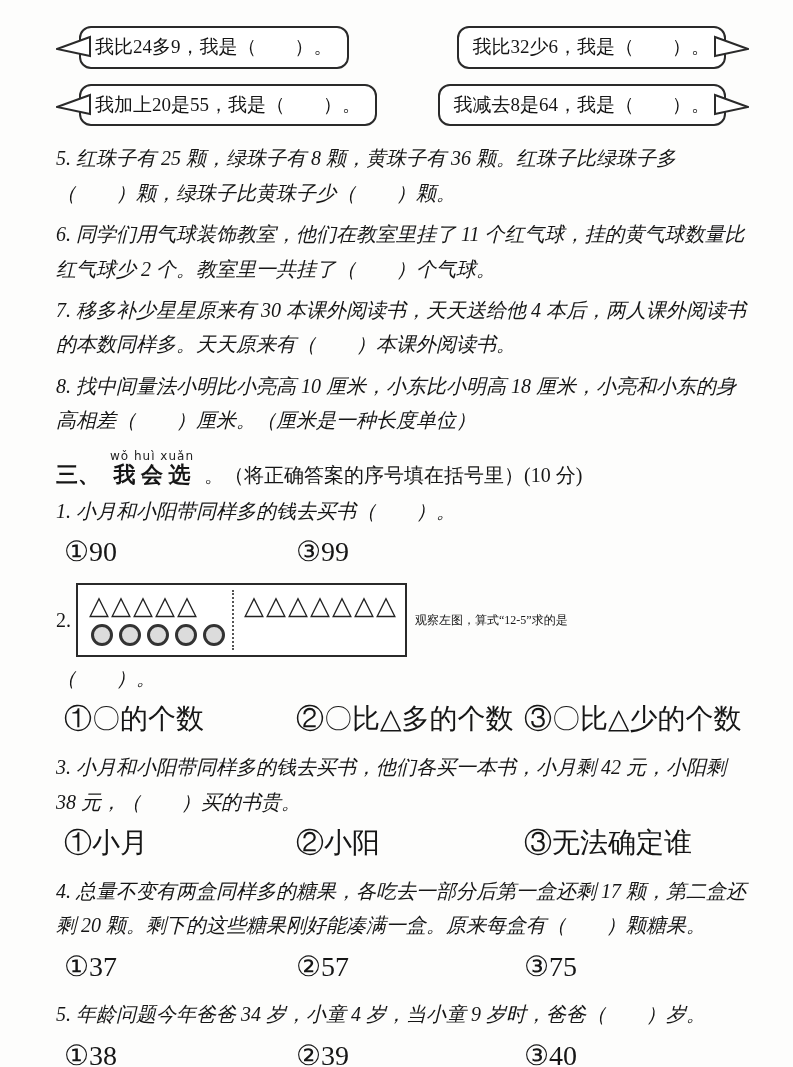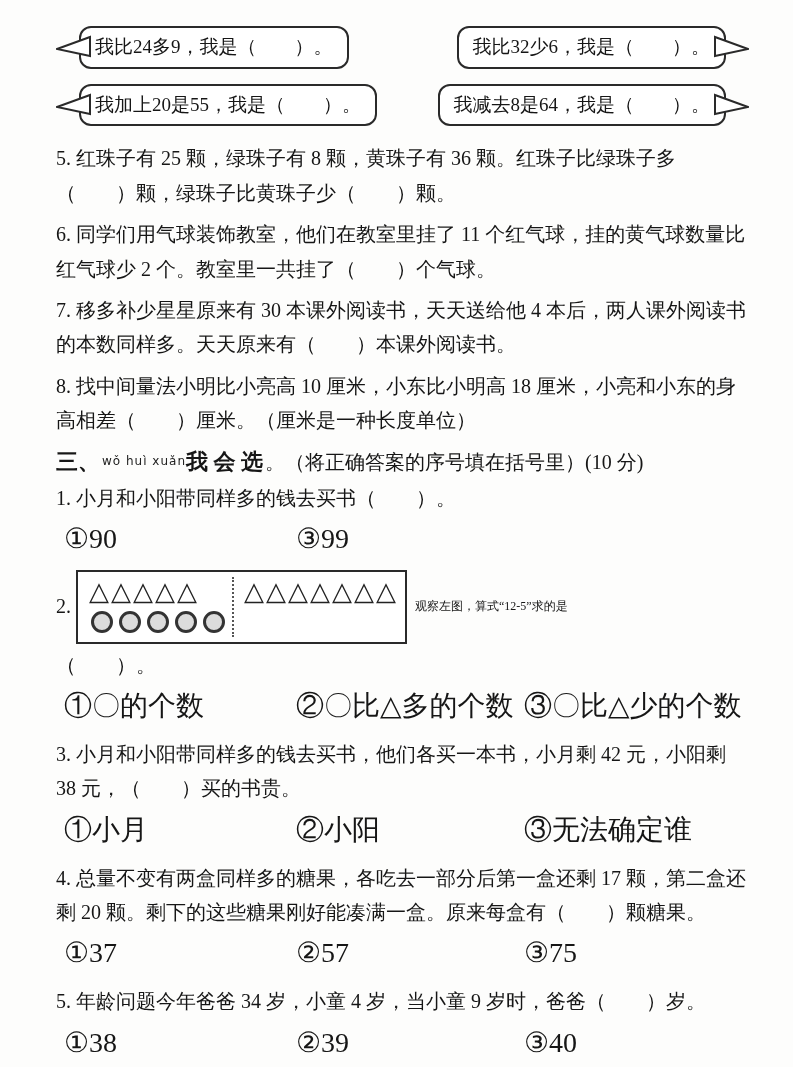--- a/index.html
+++ b/index.html
@@ -17,27 +17,27 @@
   .bubble {
     border:2px solid #2a2a2a; border-radius:12px; background:#fff;
     padding:7px 14px; font-size:19px; line-height:1.3; white-space:nowrap;
     position:relative; z-index:1;
   }
   .tail { position:relative; z-index:2; flex:none; }
   .tail-left  { margin-right:-13px; }
   .tail-right { margin-left:-13px; }
 
   
-  .q { font-size:20px; line-height:1.72; margin:7px 0; }
+  .q { font-size:20px; line-height:1.72; margin:7px 0;font-style:italic; }
   .qnum { margin-right:5px; }
 
   
   .sec-head { display:flex; align-items:flex-end; margin:12px 0 2px 0; }
   .sec-bold { font-weight:bold; font-size:22px; line-height:1.1; }
-  .ruby-box { display:inline-flex; flex-direction:row; align-items:center; margin:0 2px; }
+  .ruby-box { display:inline-flex; flex-direction:column; align-items:center; margin:0 10px; }
   .pinyin { font-size:12px; line-height:1.1; font-family:"DejaVu Sans",sans-serif; color:#222; letter-spacing:1px; }
   .sec-rest { font-size:20px; line-height:1.2; }
 
   
   .opts { display:grid; grid-template-columns:232px 228px auto; font-size:28px; line-height:1.6; padding-left:8px; margin:2px 0 8px 0; }
   .opt { white-space:nowrap; }
 
   
   .q2-row { display:flex; align-items:center; margin-top:6px; }
   .q2-row .qnum { font-size:20px; }

